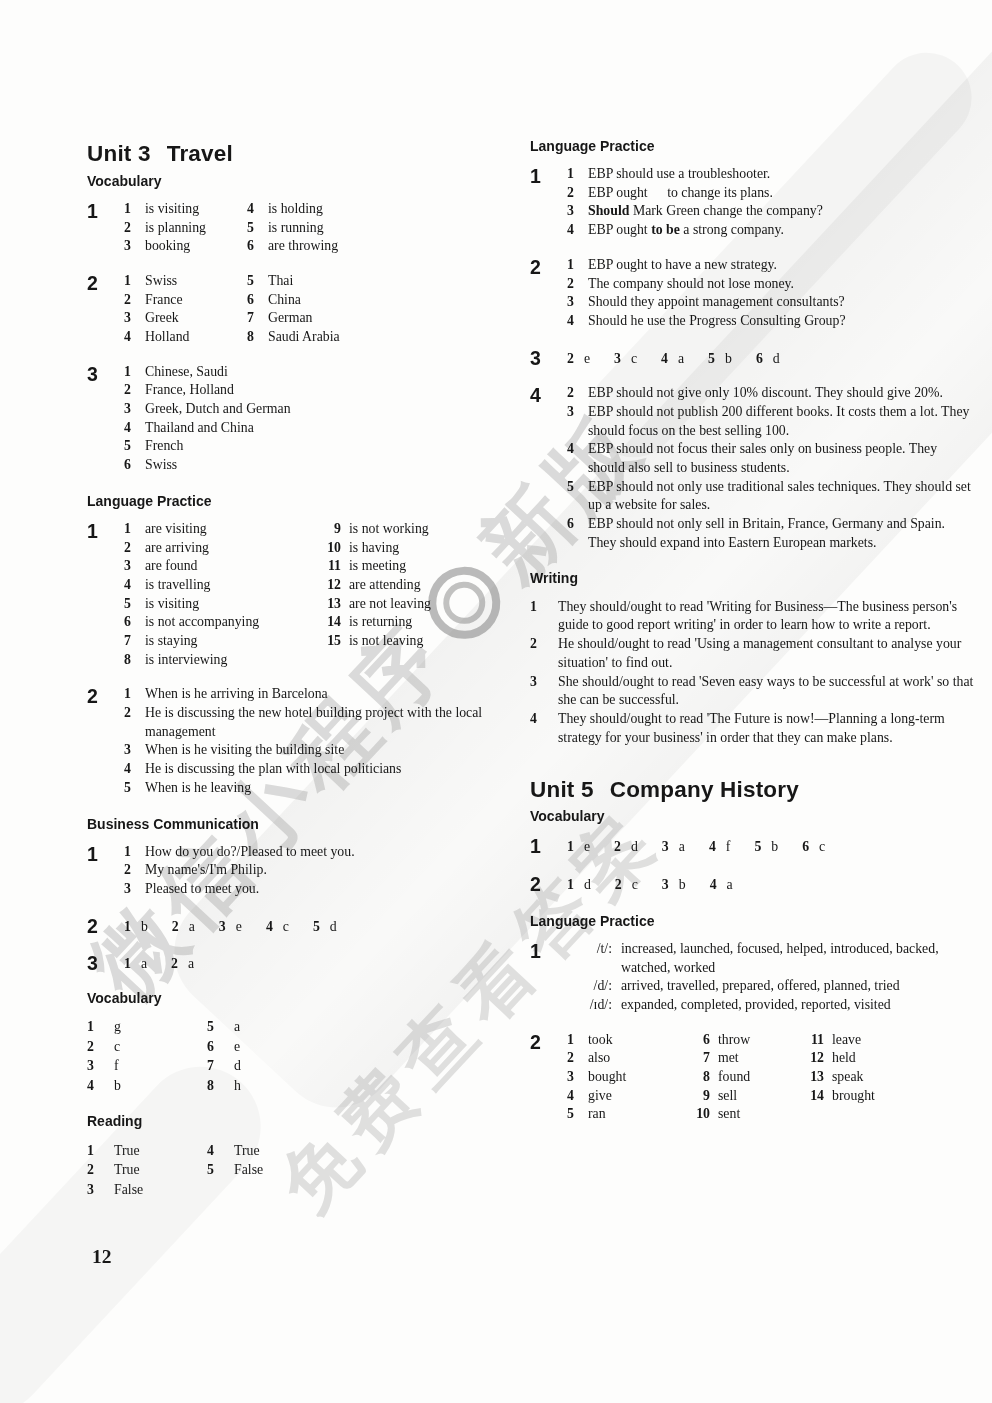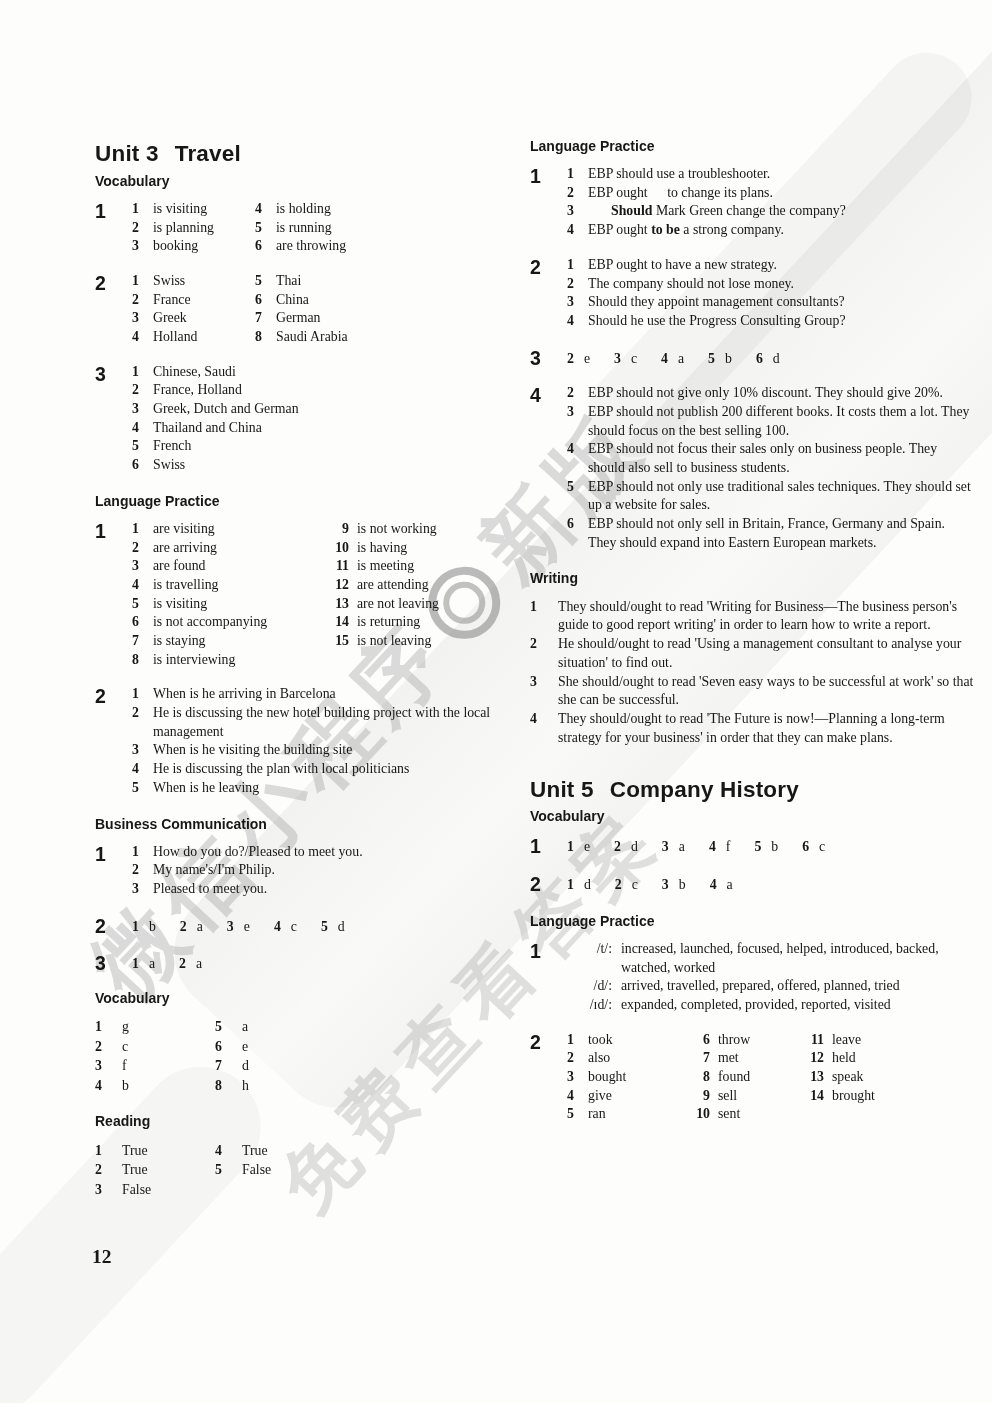--- a/index.html
+++ b/index.html
@@ -17,21 +17,21 @@
   .wm{position:absolute;z-index:1;white-space:nowrap;pointer-events:none;
       font-family:"DejaVu Sans",sans-serif;font-weight:700;
       transform:rotate(-47deg);transform-origin:0 50%;}
   #wm1{left:110px;top:925px;font-size:86px;letter-spacing:8px;color:rgba(120,120,120,.26);}
   #wm2{left:295px;top:1150px;font-size:74px;letter-spacing:12px;color:rgba(120,120,120,.22);}
   .wm-logo{display:inline-block;width:56px;height:56px;border:8px solid rgba(120,120,120,.5);
            border-radius:50%;vertical-align:middle;margin:0 14px 12px;position:relative;}
   .wm-logo::after{content:"";position:absolute;inset:7px;border:6px solid rgba(120,120,120,.45);border-radius:50%;}
   
   .pagecol{position:absolute;z-index:2;}
-  #colL{left:95px;top:142px;width:410px;}
+  #colL{left:87px;top:142px;width:410px;}
   #colR{left:530px;top:136px;width:445px;}
   
   .unit-title{font-family:"Liberation Sans",sans-serif;font-weight:700;font-size:22.5px;
               line-height:1.1;margin:30px 0 6px;letter-spacing:.2px;}
   .unit-title.first{margin-top:0;}
   .tname{margin-left:16px;}
   .sec{font-family:"Liberation Sans",sans-serif;font-weight:700;font-size:14px;
        line-height:1.15;margin:18px 0 11px;}
   .sec.tight{margin-top:2px;}
   
@@ -434,21 +434,21 @@
     <div class="row">
           <span class="n n1">1</span>
           <span class="t"><span>EBP </span><span style="font-weight: 400;">should use</span><span> a troubleshooter.</span></span>
         </div>
         <div class="row">
           <span class="n n1">2</span>
           <span class="t"><span>EBP ought </span><span style="font-weight: 400; margin-left: 16px;">to change</span><span> its plans.</span></span>
         </div>
         <div class="row">
           <span class="n n1">3</span>
-          <span class="t"><span style="font-weight: 700; margin-left: 23px;">Should</span><span> Mark Green change the company?</span></span>
+          <span class="t"><span style="font-weight: 700;">Should</span><span> Mark Green change the company?</span></span>
         </div>
         <div class="row">
           <span class="n n1">4</span>
           <span class="t"><span>EBP ought </span><span style="font-weight: 700;">to be</span><span> a strong company.</span></span>
         </div>
       </div>
   </div>
 
   <div class="ex">
     <div class="exnum">2</div>

